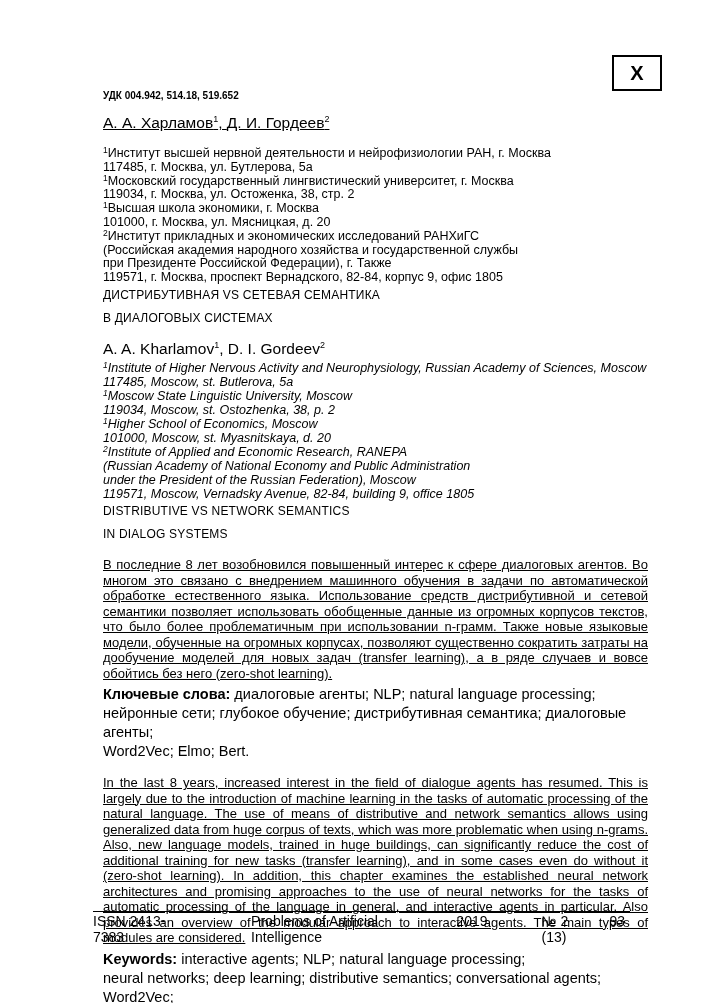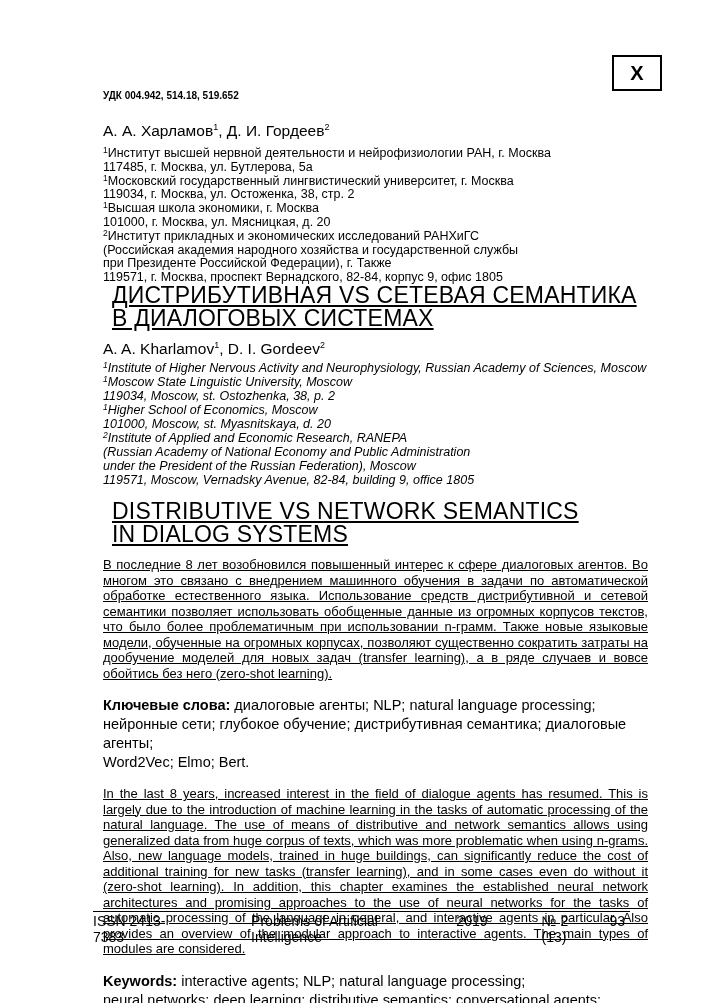--- a/index.html
+++ b/index.html
@@ -16,36 +16,36 @@
   .close-box {
     position:absolute; left:612px; top:55px; width:50px; height:36px;
     border:2px solid #000; background:#fff;
     display:flex; align-items:center; justify-content:center;
     font-size:20px; font-weight:bold; cursor:pointer;
   }
 
   .udk { position:absolute; left:103px; top:90px; font-size:10px;font-weight:bold; }
 
   .authors { position:absolute; left:103px; font-size:15.5px; }
-  .authors-ru { top:122px; }
+  .authors-ru { top:114px;text-decoration:underline; }
   .authors-en { top:340px; }
   .authors sup { font-size:9px; vertical-align:6px; line-height:0; }
 
   .affil { position:absolute; left:103px; width:560px; font-size:12.5px; }
   .affil-ru { top:147px; line-height:13.8px; }
   .affil-en { top:361px; line-height:14px;font-style:italic; }
   .affil-line sup { font-size:8.5px; vertical-align:4px; line-height:0; }
 
-  .big-title { position:absolute; left:112px; font-size:23px; line-height:22.5px; letter-spacing:0.2px;text-decoration:underline; }
+  .big-title { position:absolute; left:103px; font-size:12px; line-height:22.5px; letter-spacing:0.2px; }
   .title-ru { top:284px; }
   .title-en { top:500px; }
 
   .body-col { position:absolute; left:103px; top:557px; width:545px; }
   .abstract { font-size:13px; line-height:15.5px; text-align:justify;text-decoration:underline; }
-  .kw { font-size:14.5px; line-height:19px; margin-top:15px; }
+  .kw { font-size:14.5px; line-height:19px; margin-top:4px; }
   .kw b { font-weight:bold; }
   .spacer { height:14px; }
 
   .footer-rule { position:absolute; left:93px; top:911px; width:537px; height:1px; background:#000; }
   .footer {
     position:absolute; left:93px; top:913px; width:537px;
     display:flex; justify-content:flex-start; align-items:baseline;
     font-size:14px; padding-right:5px;
   }
   .footer .seg-issn { margin-right:17px; }
@@ -81,20 +81,21 @@
 
   <div class="big-title title-ru">
     <div>ДИСТРИБУТИВНАЯ VS СЕТЕВАЯ СЕМАНТИКА</div>
     <div>В ДИАЛОГОВЫХ СИСТЕМАХ</div>
   </div>
 
   <div class="authors authors-en"><span>A. A. Kharlamov</span><sup>1</sup><span>, </span><span>D. I. Gordeev</span><sup>2</sup></div>
 
   <div class="affil affil-en">
     <div class="affil-line"><sup>1</sup><span>Institute of Higher Nervous Activity and Neurophysiology, Russian Academy of Sciences, Moscow</span></div>
+    <div class="affil-line"><sup></sup><span>117485, Moscow, st. Butlerova, 5a</span></div>
     <div class="affil-line"><sup>1</sup><span>Moscow State Linguistic University, Moscow</span></div>
     <div class="affil-line"><sup></sup><span>119034, Moscow, st. Ostozhenka, 38, p. 2</span></div>
     <div class="affil-line"><sup>1</sup><span>Higher School of Economics, Moscow</span></div>
     <div class="affil-line"><sup></sup><span>101000, Moscow, st. Myasnitskaya, d. 20</span></div>
     <div class="affil-line"><sup>2</sup><span>Institute of Applied and Economic Research, RANEPA</span></div>
     <div class="affil-line"><sup></sup><span>(Russian Academy of National Economy and Public Administration</span></div>
     <div class="affil-line"><sup></sup><span>under the President of the Russian Federation), Moscow</span></div>
     <div class="affil-line"><sup></sup><span>119571, Moscow, Vernadsky Avenue, 82-84, building 9, office 1805</span></div>
   </div>
 

